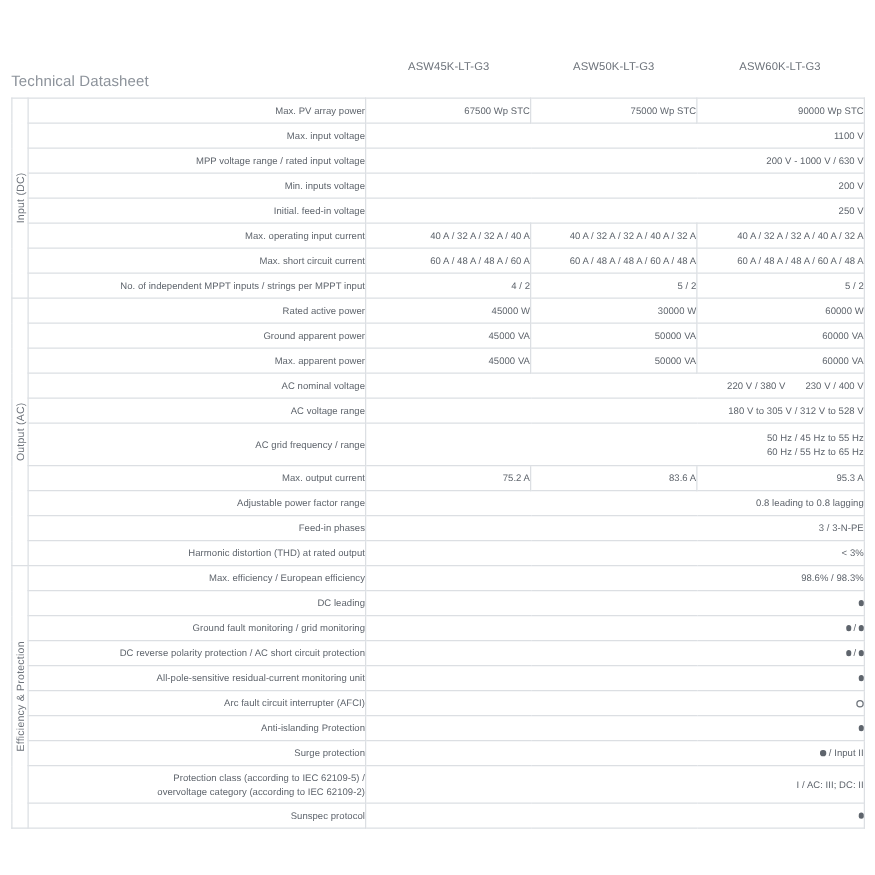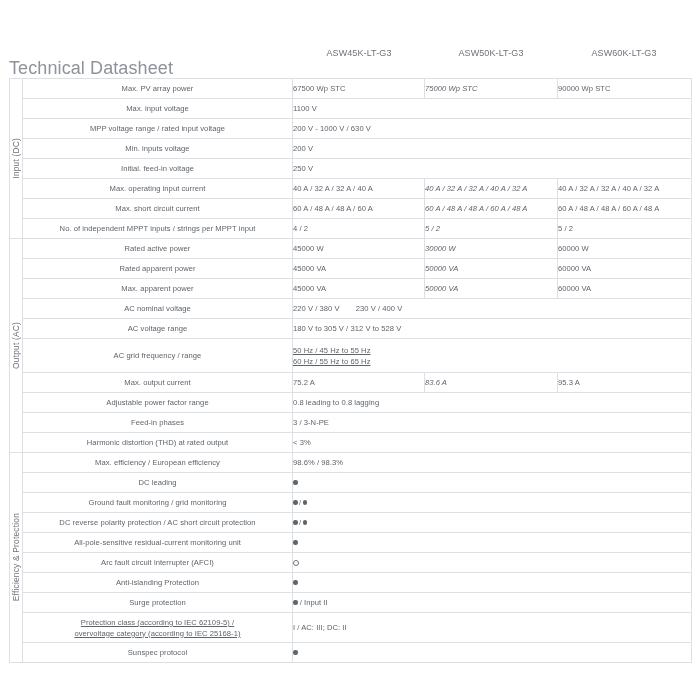--- a/index.html
+++ b/index.html
@@ -17,21 +17,21 @@
   .page {
     position: relative;
     width: 700px;
     height: 700px;
     background: #ffffff;
   }
   .sheet-title {
     position: absolute;
     left: 9px;
     top: 58px;
-    font-size: 18px;
+    font-size: 12px;
     font-weight: 400;
     letter-spacing: 0.1px;
     color: #8d939b;
     white-space: nowrap;
   }
   .col-headers {
     position: absolute;
     left: 293px;
     top: 48px;
     width: 398px;
@@ -77,29 +77,29 @@
     transform: rotate(180deg);
     font-size: 8.4px;
     color: #6d737b;
     white-space: nowrap;
     margin: 0 auto;
     letter-spacing: 0.2px;
   }
   td.rowlabel {
     width: 270px;
     padding: 0 0 0 9px;
-    text-align: center;
+    text-align: right;
     line-height: 1.45;
   }
   td.val {
-    text-align: left;
+    text-align: right;
     line-height: 1.45;
   }
   td.val-1 { width: 132px; }
-  td.val-2 { width: 133px; font-style: italic; }
+  td.val-2 { width: 133px; }
   td.val-3 { width: 134px; }
   .r20 { height: 20px; }
   .r34 { height: 34px; }
   .r30 { height: 30px; }
   .dot {
     display: inline-block;
     width: 4.5px;
     height: 4.5px;
     border-radius: 50%;
     background: #5e646c;
@@ -112,21 +112,21 @@
     width: 4px;
     height: 4px;
     border-radius: 50%;
     background: transparent;
     border: 1px solid #6d737b;
     vertical-align: middle;
     position: relative;
     top: -0.5px;
   }
   .sep { padding: 0 1.5px; }
-  .two-line span { display: block; text-decoration: underline; }
+  .two-line span { display: block; }
   .wide-gap { display: inline-block; width: 16px; }
 </style>
 </head>
 <body>
 
 <div class="page">
 
   <div class="sheet-title">Technical Datasheet</div>
 
   <div class="col-headers">
@@ -200,21 +200,21 @@
         <td class="section-label" rowspan="10">
           <span class="vtxt">Output (AC)</span>
         </td>
         <td class="rowlabel">Rated active power</td>
         <td class="val val-1">45000 W</td>
         <td class="val val-2">30000 W</td>
         <td class="val val-3">60000 W</td>
       </tr>
 
       <tr class="r20">
-        <td class="rowlabel">Rated apparent power</td>
+        <td class="rowlabel">Ground apparent power</td>
         <td class="val val-1">45000 VA</td>
         <td class="val val-2">50000 VA</td>
         <td class="val val-3">60000 VA</td>
       </tr>
 
       <tr class="r20">
         <td class="rowlabel">Max. apparent power</td>
         <td class="val val-1">45000 VA</td>
         <td class="val val-2">50000 VA</td>
         <td class="val val-3">60000 VA</td>
@@ -299,21 +299,21 @@
       </tr>
 
       <tr class="r20">
         <td class="rowlabel">Surge protection</td>
         <td class="val" colspan="3"><span class="dot"></span>&nbsp;<span>/ Input II</span></td>
       </tr>
 
       <tr class="r30">
         <td class="rowlabel two-line">
             <span>Protection class (according to IEC 62109-5) /</span>
-            <span>overvoltage category (according to IEC 25168-1)</span>
+            <span>overvoltage category (according to IEC 62109-2)</span>
           </td>
         <td class="val" colspan="3">I / AC: III; DC: II</td>
       </tr>
 
       <tr class="r20">
         <td class="rowlabel">Sunspec protocol</td>
         <td class="val" colspan="3"><span class="dot"></span></td>
       </tr>
 
     </tbody>

